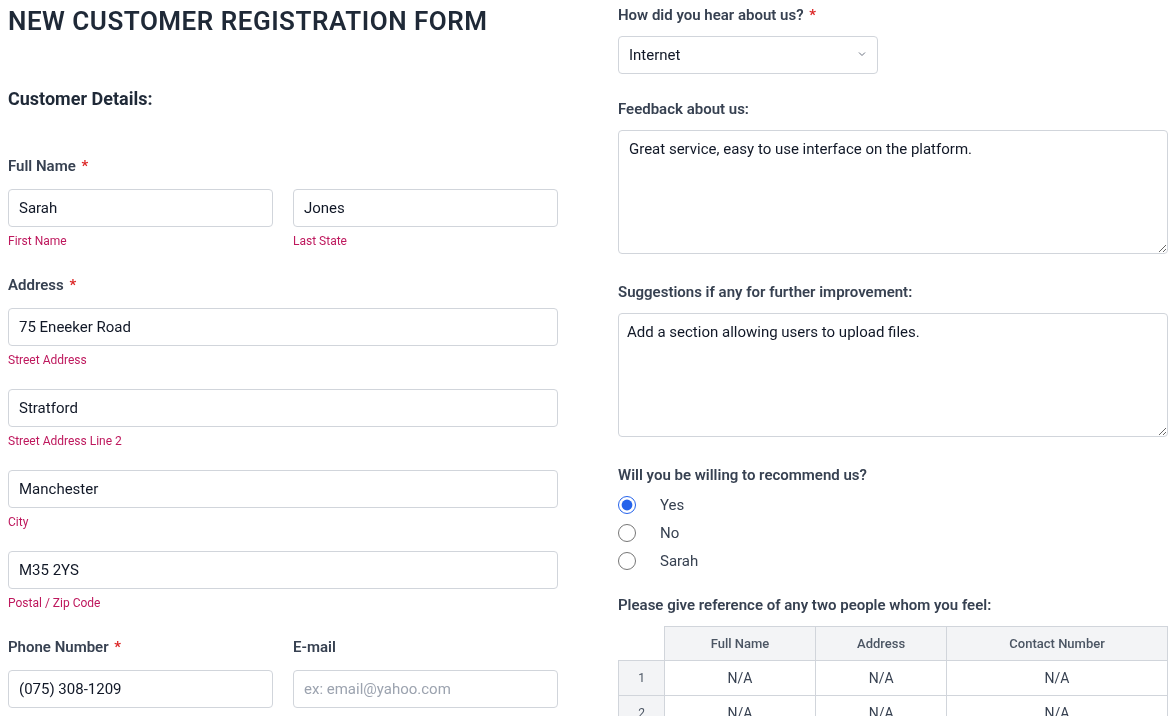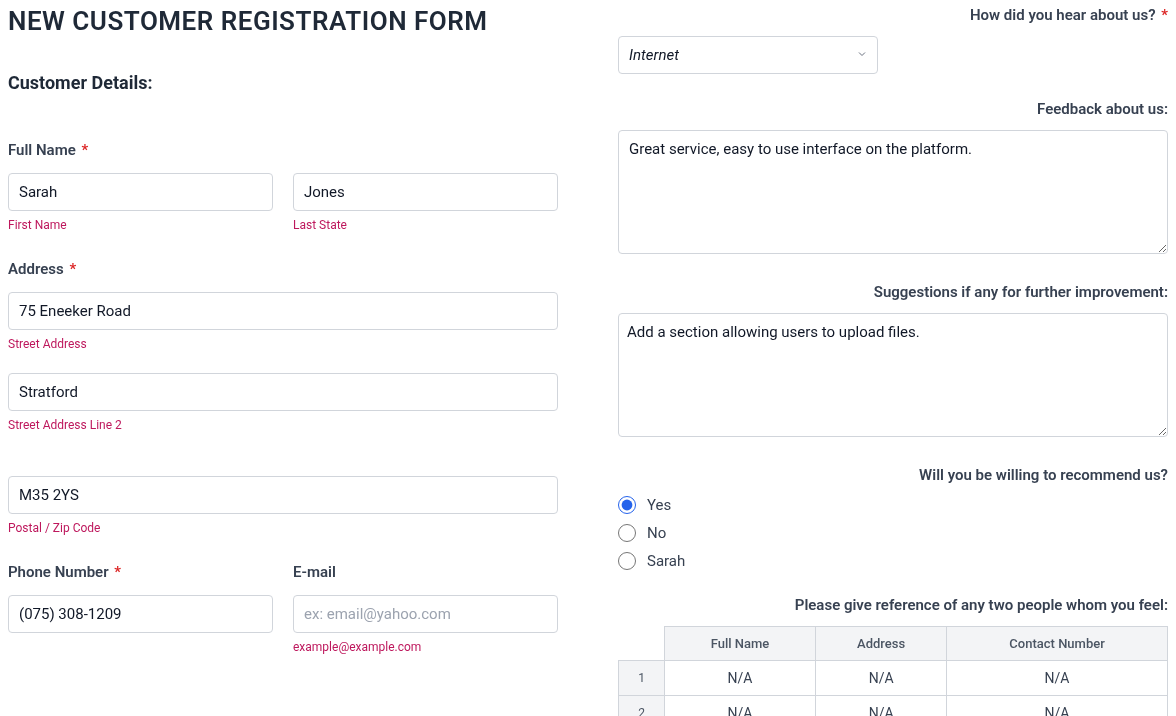--- a/index.html
+++ b/index.html
@@ -9,21 +9,21 @@
     background: #fff;
     padding: 6px 8px;
     font-size: 14px;
   }
   .container { display: flex; gap: 60px; }
   .col { flex: 1; min-width: 0; }
   h1 {
     font-size: 26px;
     font-weight: 600;
     letter-spacing: 0.5px;
-    margin-bottom: 36px;
+    margin-bottom: 52px;
     color: #1f2937;
   }
   h2 { font-size: 18px; font-weight: 700; margin-bottom: 48px; color:#1f2937; }
   .field-label {
     font-size: 15px;
     font-weight: 600;
     color: #374151;
     display: block;
     margin-bottom: 14px;
   }
@@ -46,47 +46,46 @@
     color:#be185d;
     margin-top: 7px;
     display:block;
   }
   .field-group { margin-bottom: 28px; }
   .input-stack { margin-bottom: 22px; }
   select {
     appearance: none;
     background-image: none;
     padding-right: 34px;
-    font-style: italic;
   }
   .select-wrap { position:relative; display:block; max-width: 260px; }
   .select-wrap .chev {
     position:absolute;
     right:10px; top:50%;
     transform: translateY(-50%);
     pointer-events:none;
     color:#6b7280;
   }
   textarea { resize: both; min-height: 120px; }
   .radio-group { display:flex; flex-direction:column; gap:10px; }
-  .radio-item { display:flex; align-items:center; gap:11px; font-size:15px; color:#374151; cursor:pointer; }
+  .radio-item { display:flex; align-items:center; gap:24px; font-size:15px; color:#374151; cursor:pointer; }
   .radio-item input[type=radio]{
     width:18px; height:18px; accent-color:#2563eb; cursor:pointer;
   }
   table { border-collapse: collapse; width:100%; font-size:14px; }
   table th, table td {
     border:1px solid #d1d5db;
     padding: 9px 10px;
     text-align: center;
     color:#374151;
   }
   table th { background:#f3f4f6; font-weight:500; color:#4b5563; font-size:13px; }
   table td.idx { background:#f3f4f6; width:46px; font-size:12px; color:#4b5563;}
   .col-right .field-group { margin-bottom: 26px; }
-  .col-right .field-label { margin-bottom: 12px; text-align: right; }
+  .col-right .field-label { margin-bottom: 12px; }
 </style>
 </head>
 <body>
 
 <div class="container">
   <div class="col col-left">
     <h1>NEW CUSTOMER REGISTRATION FORM</h1>
     <h2>Customer Details:</h2>
 
     <div class="field-group">
@@ -111,20 +110,24 @@
       </span>
       <div class="input-stack">
         <input type="text" value="75 Eneeker Road" style="">
         <span class="sub-label">Street Address</span>
       </div>
       <div class="input-stack">
         <input type="text" value="Stratford" style="">
         <span class="sub-label">Street Address Line 2</span>
       </div>
       <div class="row input-stack">
+        <div>
+          <input type="text" value="Manchester" style="">
+          <span class="sub-label">City</span>
+        </div>
       </div>
       <div class="input-stack">
         <input type="text" value="M35 2YS" style="">
         <span class="sub-label">Postal / Zip Code</span>
       </div>
     </div>
 
     <div class="row">
       <div>
         <span class="field-label">

